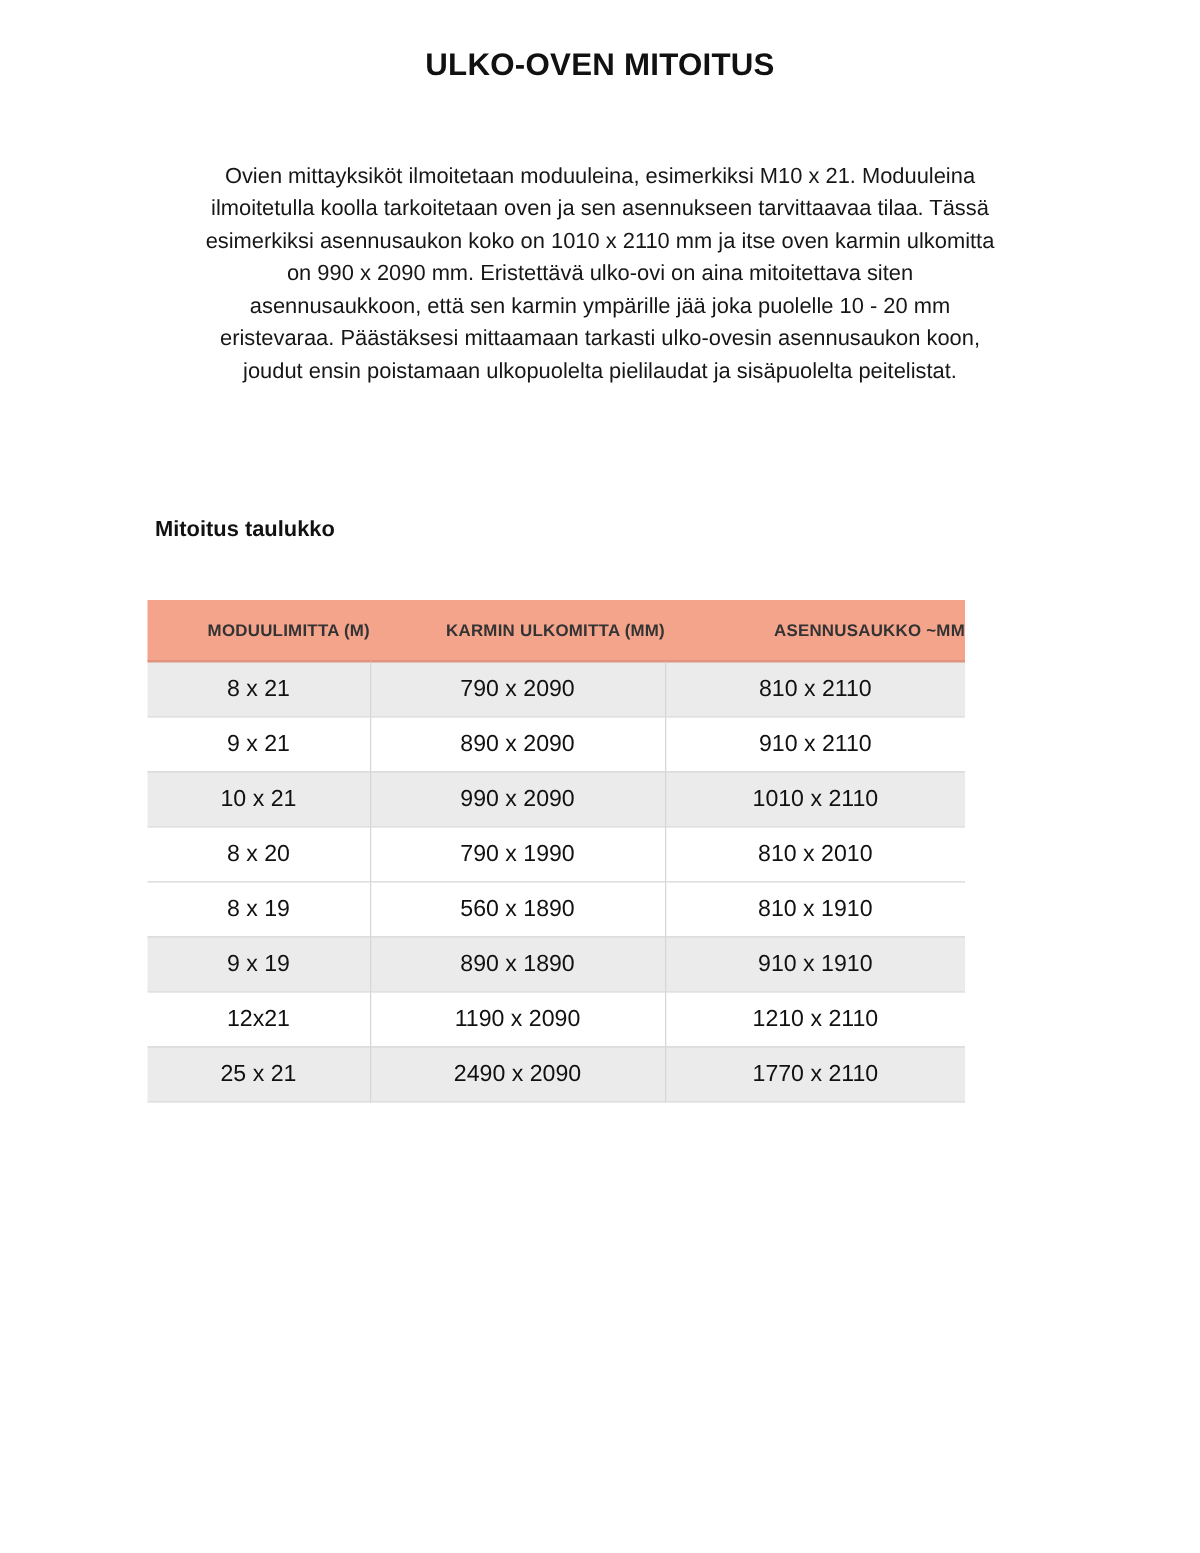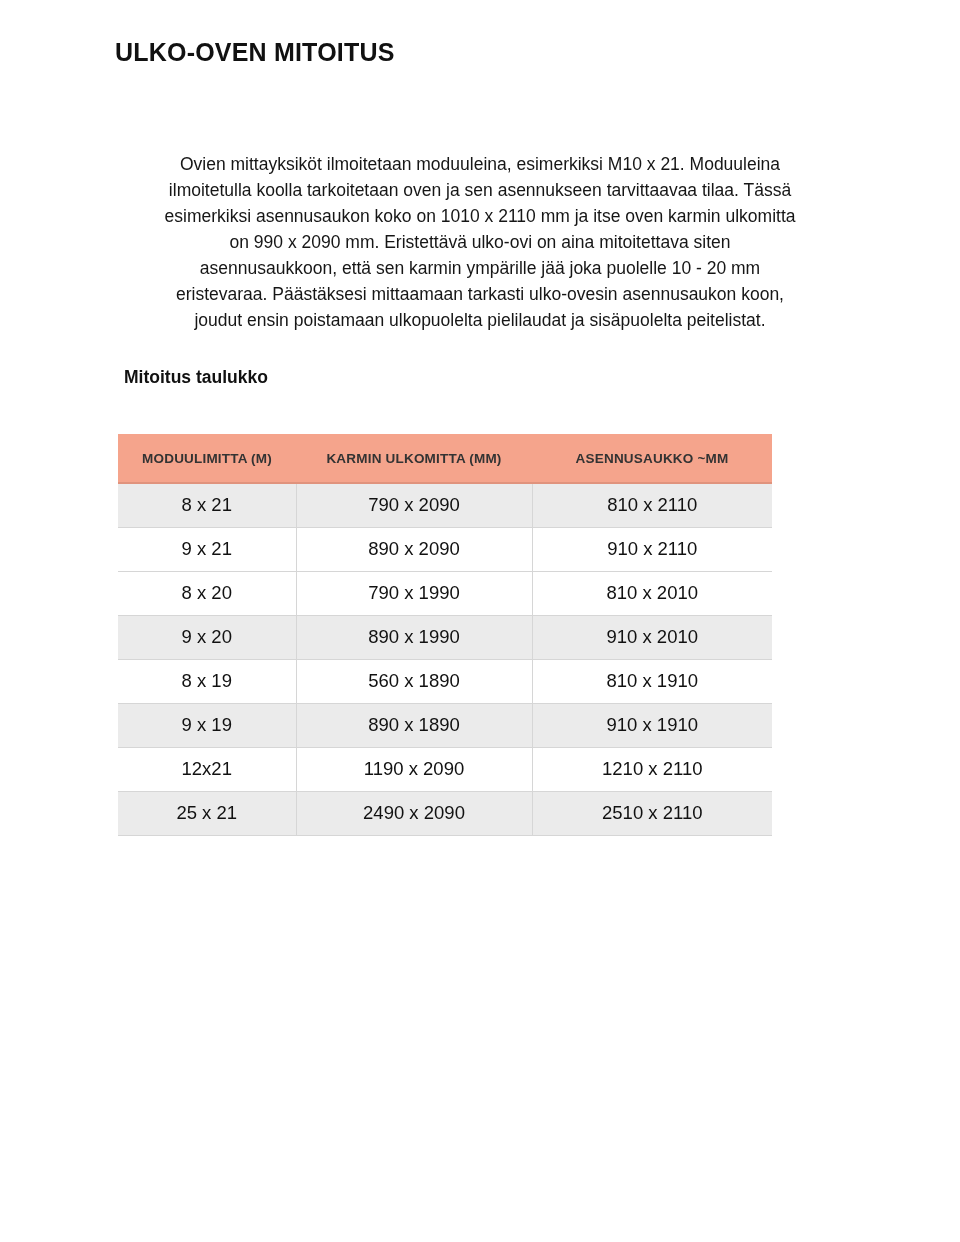--- a/index.html
+++ b/index.html
@@ -13,54 +13,55 @@
     overflow: hidden;
   }
   .page {
     padding: 38px 115px 0 115px;
   }
   .title {
     font-size: 25px;
     font-weight: 700;
     letter-spacing: 0.2px;
     color: #111;
-    margin-bottom: 84px;
+    margin-bottom: 60px;
+    text-align: center;
   }
   .intro {
     font-size: 17.5px;
     line-height: 26px;
     max-width: 740px;
     white-space: pre-line;
     color: #161616;
     text-align: center;
   }
   .table-heading {
     font-size: 17.5px;
     font-weight: 700;
-    margin-top: 34px;
+    margin-top: 104px;
     margin-left: 9px;
     color: #111;
   }
   .sizing-table {
     border-collapse: collapse;
     margin-top: 46px;
     margin-left: 3px;
     width: 654px;
     table-layout: fixed;
   }
   .sizing-table col.c1 { width: 178px; }
   .sizing-table col.c2 { width: 236px; }
   .sizing-table col.c3 { width: 240px; }
   .sizing-table thead th {
     background: var(--header-bg, #f5a48c);
     font-size: 13.5px;
     font-weight: 700;
     color: #333333;
     height: 49px;
-    text-align: center;
+    text-align: right;
     vertical-align: middle;
     letter-spacing: 0.2px;
     border-bottom: 2px solid #e0937d;
   }
   .sizing-table tbody td {
     font-size: 18.5px;
     height: 44px;
     text-align: center;
     vertical-align: middle;
     border: 1px solid #d6d6d6;
@@ -104,45 +105,45 @@
         <tr class="odd">
           <td>8 x 21</td>
           <td>790 x 2090</td>
           <td>810 x 2110</td>
         </tr>
         <tr class="even">
           <td>9 x 21</td>
           <td>890 x 2090</td>
           <td>910 x 2110</td>
         </tr>
+        <tr class="odd">
+          <td>10 x 21</td>
+          <td>990 x 2090</td>
+          <td>1010 x 2110</td>
+        </tr>
         <tr class="even">
           <td>8 x 20</td>
           <td>790 x 1990</td>
           <td>810 x 2010</td>
-        </tr>
-        <tr class="odd">
-          <td>9 x 20</td>
-          <td>890 x 1990</td>
-          <td>910 x 2010</td>
         </tr>
         <tr class="even">
           <td>8 x 19</td>
           <td>560 x 1890</td>
           <td>810 x 1910</td>
         </tr>
         <tr class="odd">
           <td>9 x 19</td>
           <td>890 x 1890</td>
           <td>910 x 1910</td>
         </tr>
         <tr class="even">
           <td>12x21</td>
           <td>1190 x 2090</td>
           <td>1210 x 2110</td>
         </tr>
         <tr class="odd">
           <td>25 x 21</td>
           <td>2490 x 2090</td>
-          <td>2510 x 2110</td>
+          <td>1770 x 2110</td>
         </tr>
       </tbody>
   </table>
 </div>
 
 </body></html>

